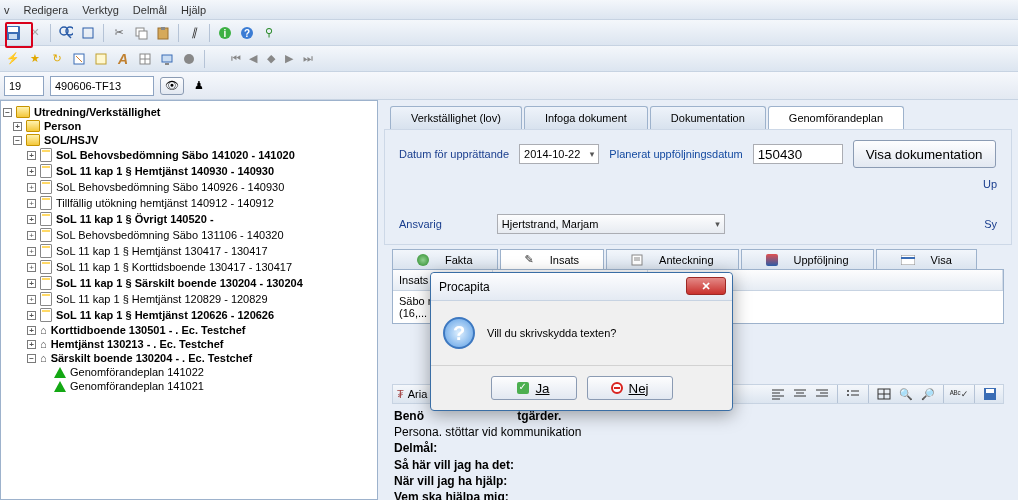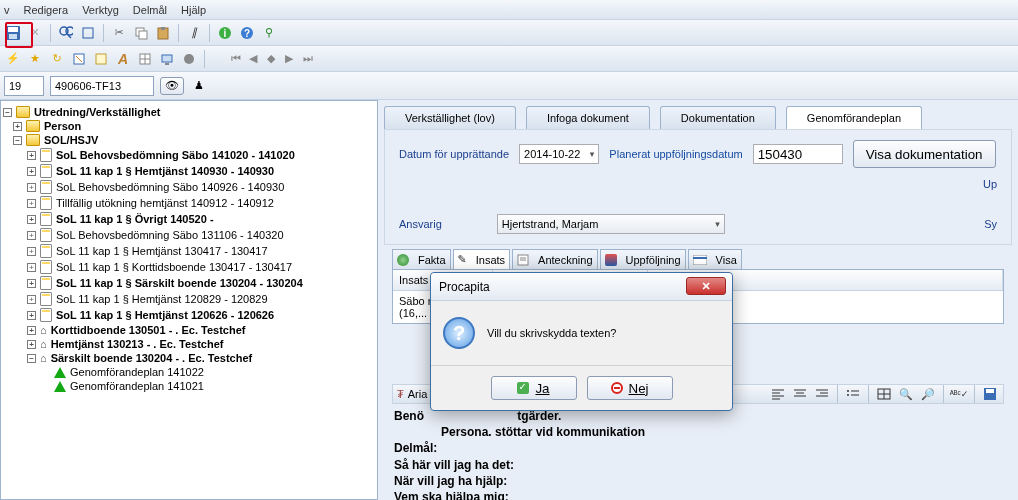--- a/index.html
+++ b/index.html
@@ -32,35 +32,35 @@
   .folder-icon { width:14px; height:12px; background:linear-gradient(#fff3b0,#f3c73a); border:1px solid #c79400; border-radius:1px; flex:0 0 auto;}
   .doc-icon { width:12px; height:14px; background:#fff; border:1px solid #888; border-radius:1px; position:relative; flex:0 0 auto;}
   .doc-icon::after{content:"";position:absolute;top:1px;left:1px;right:1px;height:2px;background:#ffd966;}
   .green-icon { width:0; height:0; border-left:6px solid transparent; border-right:6px solid transparent; border-bottom:11px solid #14a814; flex:0 0 auto;}
   .tree-label{flex:1;}
   .indent1{padding-left:10px;}
   .indent2{padding-left:24px;}
   .indent3{padding-left:38px;}
   
   .right-pane { flex:1; background:#e8eef7; display:flex; flex-direction:column; }
-  .tabs-row { display:flex; height:28px; margin:6px 6px 0 6px; gap:8px;text-align:right; }
+  .tabs-row { display:flex; height:28px; margin:6px 6px 0 12px; gap:0;text-align:right; }
   .tab { padding:5px 20px; background:linear-gradient(#eef3fa,#d8e2ee); border:1px solid #9db2cc; border-bottom:none; border-radius:3px 3px 0 0; margin-right:2px; cursor:default;}
   .tab.active{ background:#fff; font-weight:normal;}
   
   .form-area{ background:#e8eef7; padding:10px 14px; display:flex; align-items:center; gap:10px; flex-wrap:wrap; border-top:1px solid #fff; }
   .form-label{ color:#1a3e8e; }
   .form-link{ color:#1a3e8e; text-decoration:none; }
   .dropdown{ background:#fff; border:1px solid #abadb3; height:20px; padding:2px 18px 2px 4px; position:relative; display:inline-flex; align-items:center; min-width:80px;}
   .dropdown::after{content:"▾"; position:absolute; right:4px; color:#555; font-size:9px;}
   .wide-dd{min-width:228px; background:linear-gradient(#fdfdfe,#e7ebf1);}
   .txt-input{ background:#fff; border:1px solid #abadb3; height:20px; padding:2px 4px; width:90px;}
   .btn{ background:linear-gradient(#fdfdfe,#e2e8f1); border:1px solid #8b9bb3; border-radius:3px; height:28px; padding:3px 12px; }
   
   .subtabs{ display:flex; margin:4px 14px 0 14px; }
-  .subtab{ padding:3px 4px; background:linear-gradient(#f2f6fb,#dbe4ef); border:1px solid #9db2cc; border-bottom:none; display:flex; align-items:center; gap:9px; margin-right:2px; font-size:11px;}
+  .subtab{ padding:3px 24px; background:linear-gradient(#f2f6fb,#dbe4ef); border:1px solid #9db2cc; border-bottom:none; display:flex; align-items:center; gap:16px; margin-right:2px; font-size:11px;}
   .subtab.active{ background:#fff; }
   .st-icon{width:12px;height:12px;border-radius:50%;}
   
   .grid-box{ margin:0 14px; background:#fff; border:1px solid #9db2cc; }
   .grid-head{ display:flex; background:linear-gradient(#fdfdfe,#e6ecf4); border-bottom:1px solid #c7d3e2; }
   .grid-head div{ padding:4px 6px; border-right:1px solid #d2dbe8; }
   .grid-row{ display:flex; }
   .grid-row div{ padding:4px 6px; }
   .col1{width:100px;} .col2{width:155px;} .col3{flex:1;}
   
@@ -423,21 +423,21 @@
       <div class="ebtn">
           <svg width="14" height="14">
             <rect x="1" y="1" width="12" height="12" fill="#3b6db5"></rect>
             <rect x="3" y="2" width="8" height="4" fill="#fff"></rect>
           </svg>
         </div>
     </div>
 
     <div class="text-area">
       <span class="line"><span>Benö</span><span style="letter-spacing:90px;"> </span><span>tgärder.</span></span>
-      <span class="line" style="font-weight:bold;margin-left:47px;"><span>Persona. stöttar vid kommunikation</span></span>
+      <span class="line" style="font-weight:normal;"><span>Persona. stöttar vid kommunikation</span></span>
       <span class="line">Delmål:</span>
       <span class="line">Så här vill jag ha det:</span>
       <span class="line">När vill jag ha hjälp:</span>
       <span class="line">Vem ska hjälpa mig:</span>
     </div>
   </div>
 </div>
 
 <div class="dialog">
   <div class="dlg-title">Procapita</div>

